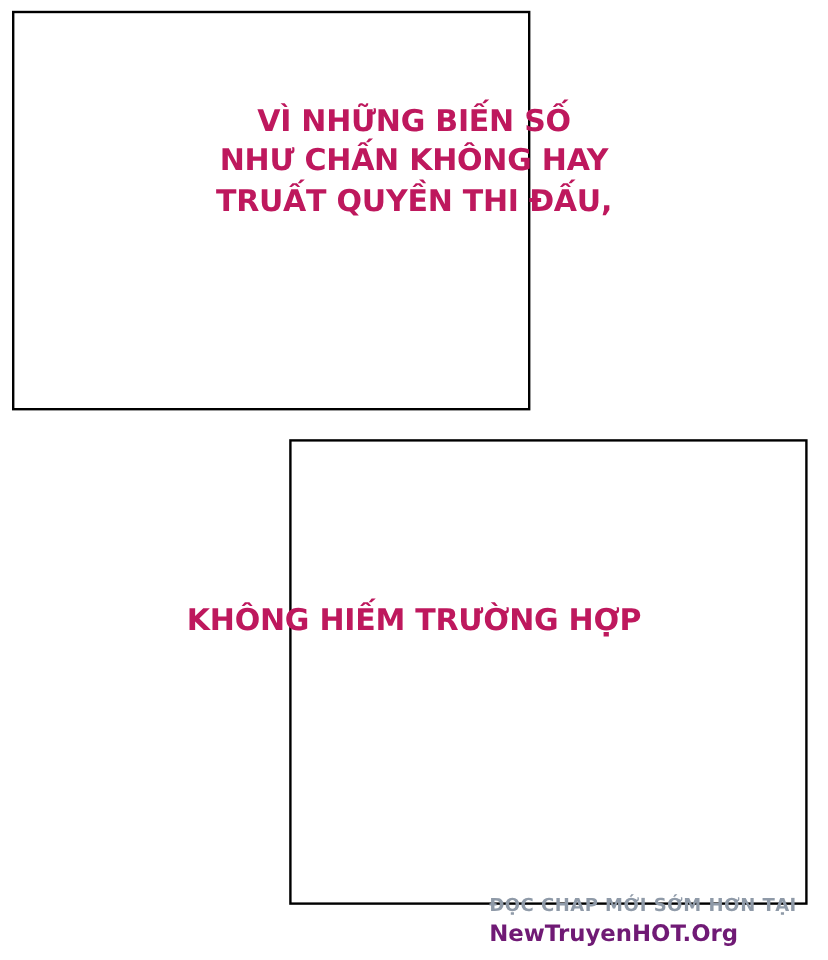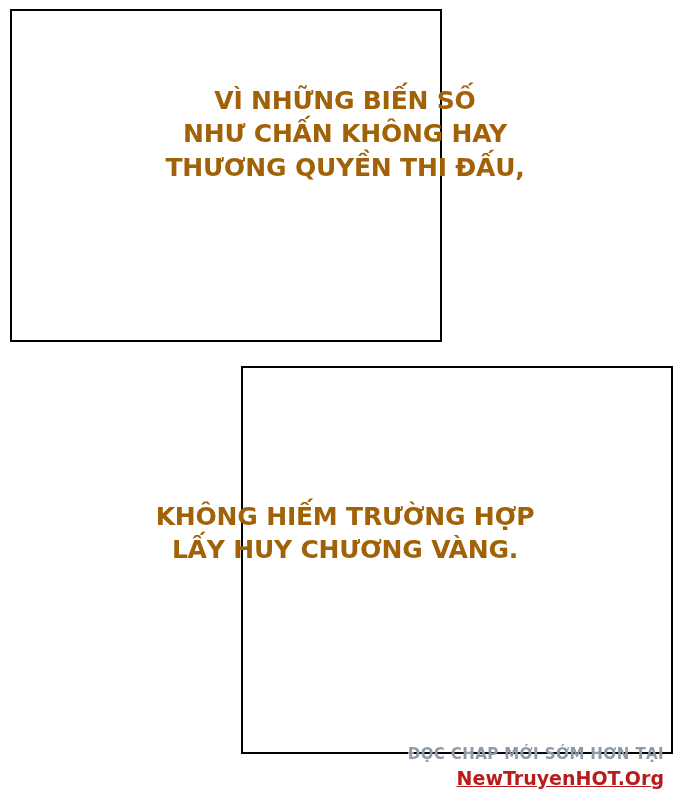--- a/index.html
+++ b/index.html
@@ -46,21 +46,21 @@
     border: 2px solid #000000;
     box-sizing: border-box;
     background: #ffffff;
   }
 
   .caption {
     position: absolute;
     left: 0;
     width: 100%;
     text-align: center;
-    color: #a16207;
+    color: #be185d;
     font-family: "DejaVu Sans", sans-serif;
     font-weight: bold;
     letter-spacing: -0.2px;
     line-height: 1.33;
   }
 
   .caption-one {
     top: 84px;
     font-size: 25px;
   }
@@ -73,58 +73,55 @@
   .caption .line {
     display: block;
     white-space: nowrap;
   }
 
   
   .watermark {
     position: absolute;
     right: 26px;
     bottom: 10px;
-    text-align: right;
     line-height: 1.2;
   }
   .watermark-top {
     font-family: "DejaVu Sans", sans-serif;
     font-size: 15px;
     font-weight: bold;
     color: #8f9aa8;
     letter-spacing: 0.4px;
   }
   .watermark-bottom {
     font-family: "DejaVu Sans", sans-serif;
     font-size: 19px;
     font-weight: bold;
-    color: #b91c1c;
+    color: #701a75;
     letter-spacing: 0px;
     margin-top: 4px;
-    text-decoration: underline;
   }
 </style>
 </head>
 <body>
 
 <div class="page">
 
   <div class="panel-one"></div>
 
   <div class="caption caption-one">
     <span class="line">VÌ NHỮNG BIẾN SỐ</span>
     <span class="line">NHƯ CHẤN KHÔNG HAY</span>
-    <span class="line">THƯƠNG QUYỀN THI ĐẤU,</span>
+    <span class="line">TRUẤT QUYỀN THI ĐẤU,</span>
   </div>
 
   <div class="panel-two"></div>
 
   <div class="caption caption-two">
     <span class="line">KHÔNG HIẾM TRƯỜNG HỢP</span>
-    <span class="line">LẤY HUY CHƯƠNG VÀNG.</span>
   </div>
 
   <div class="watermark">
     <div class="watermark-top">ĐỌC CHAP MỚI SỚM HƠN TẠI</div>
     <div class="watermark-bottom">NewTruyenHOT.Org</div>
   </div>
 
 </div>
 
 </body></html>

